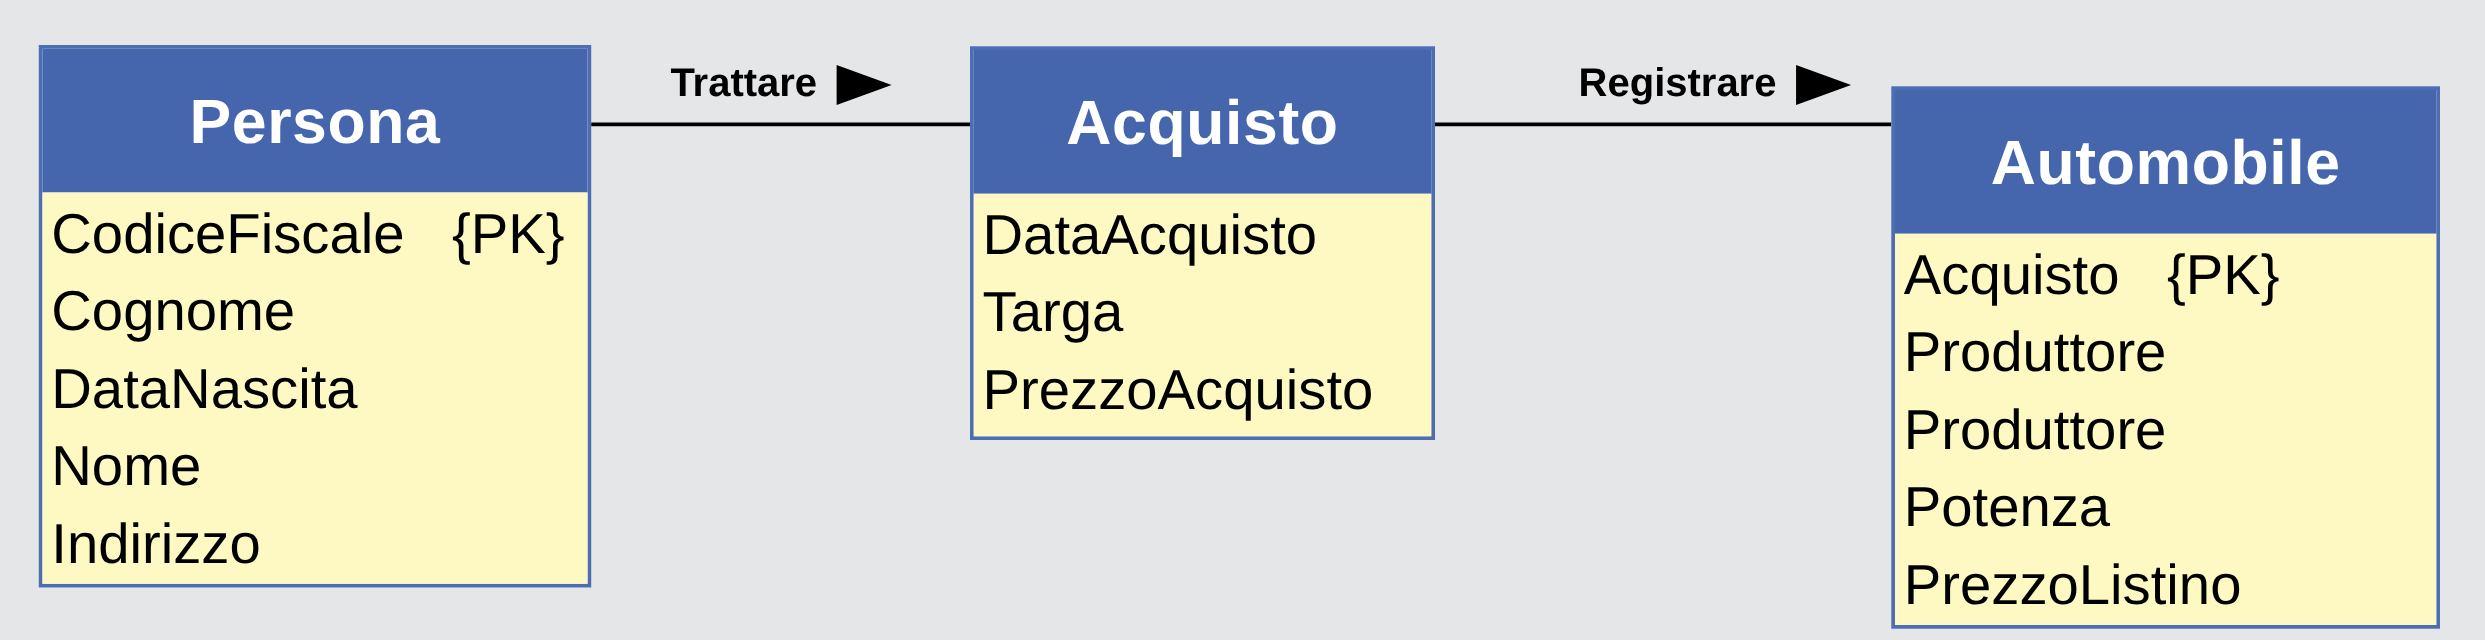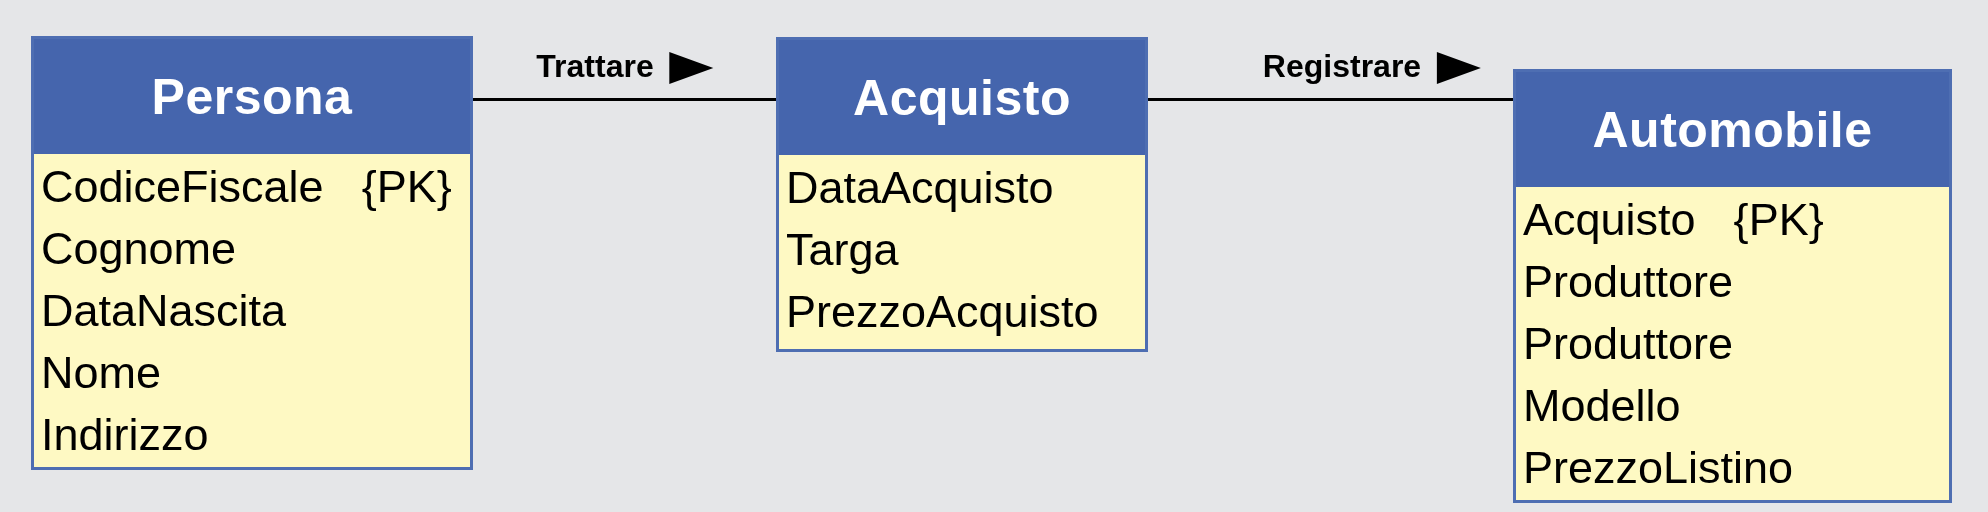--- a/index.html
+++ b/index.html
@@ -154,21 +154,21 @@
       <div class="attr-row">
         <span>Acquisto</span><span class="pk-badge">{PK}</span>
       </div>
       <div class="attr-row">
         <span>Produttore</span>
       </div>
       <div class="attr-row">
         <span>Produttore</span>
       </div>
       <div class="attr-row">
-        <span>Modello</span>
+        <span>Potenza</span>
       </div>
       <div class="attr-row">
         <span>PrezzoListino</span>
       </div>
     </div>
   </div>
 
 </div>
 
 </body></html>

